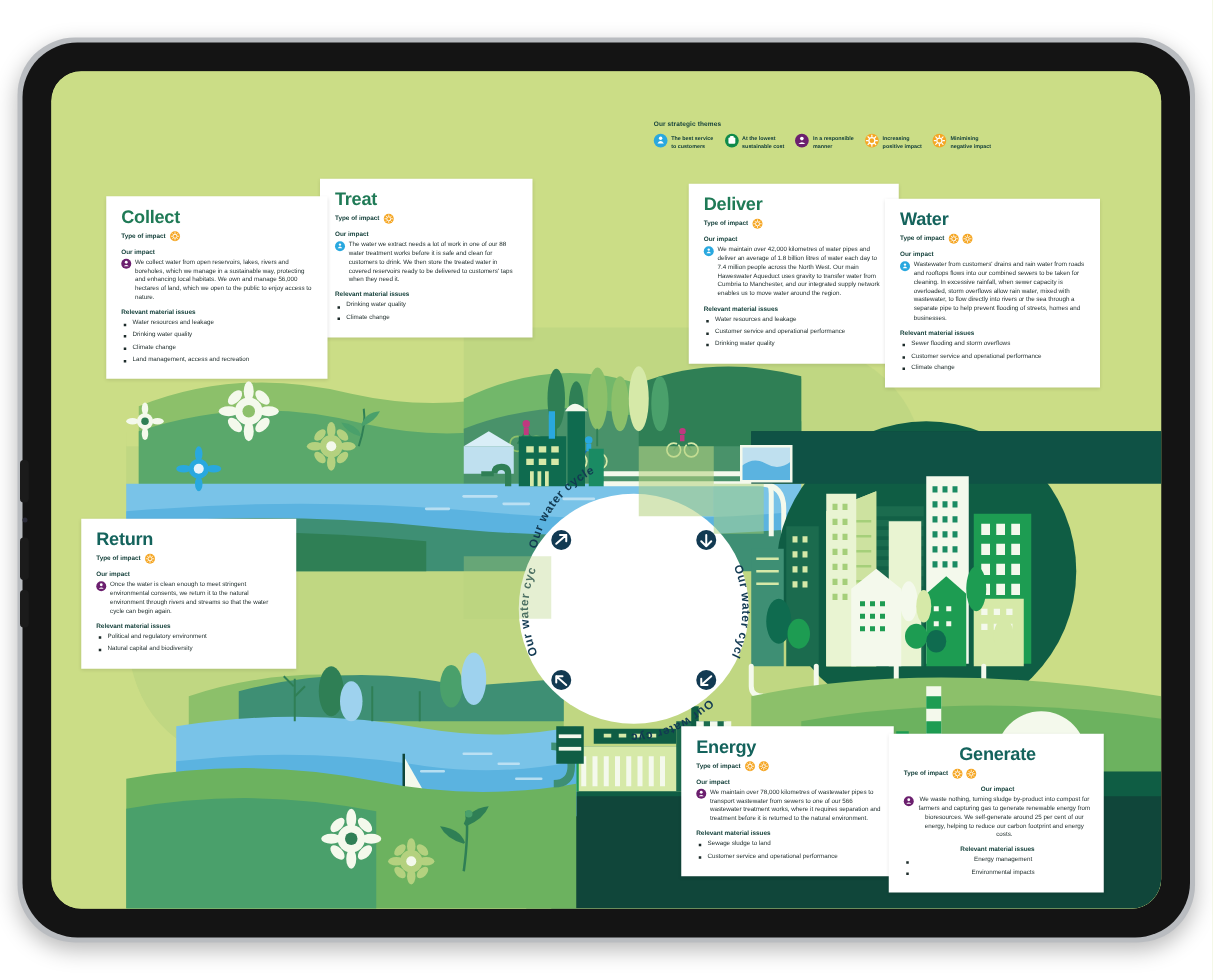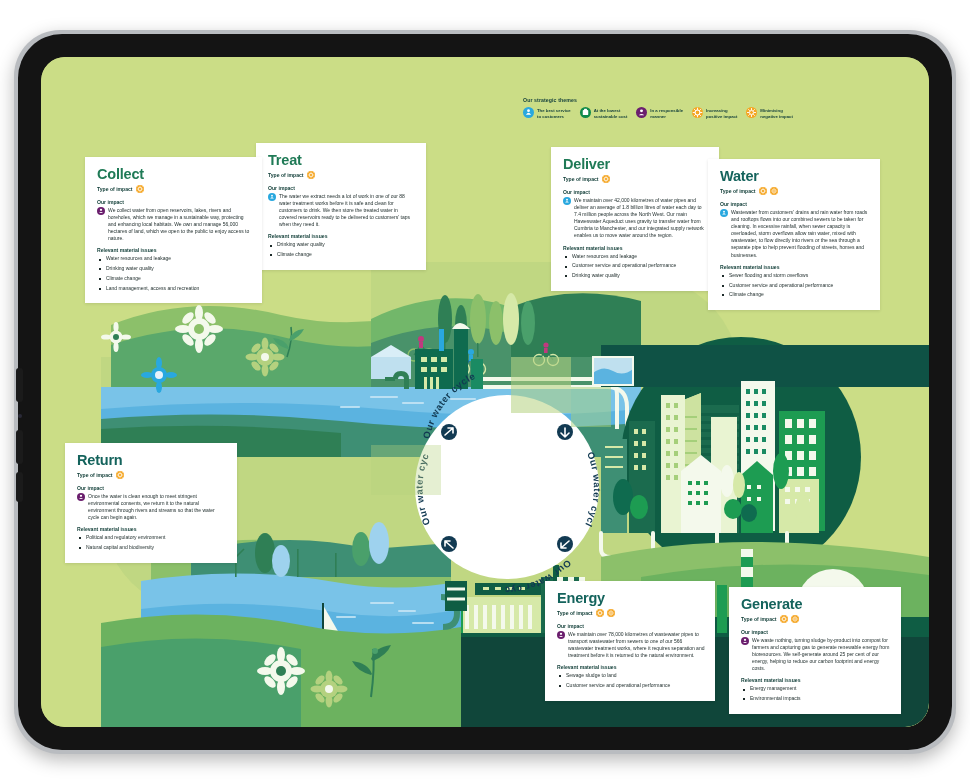--- a/index.html
+++ b/index.html
@@ -788,21 +788,21 @@
         <span class="impact-txt">Wastewater from customers' drains and rain water from roads and rooftops flows into our combined sewers to be taken for cleaning. In excessive rainfall, when sewer capacity is overloaded, storm overflows allow rain water, mixed with wastewater, to flow directly into rivers or the sea through a separate pipe to help prevent flooding of streets, homes and businesses.</span>
       </div>
       <div class="sec-lbl">Relevant material issues</div>
       <ul class="issues">
         <li>Sewer flooding and storm overflows</li>
         <li>Customer service and operational performance</li>
         <li>Climate change</li>
       </ul>
     </div>
 
-    <div class="card" style="left:24px;top:358px;width:150px;padding:10px 10px 9px 12px;margin-top:28px;">
+    <div class="card" style="left:24px;top:358px;width:150px;padding:10px 10px 9px 12px;">
       <div class="card-h teal">Return</div>
       <div class="subline">
         <span class="subline-lbl">Type of impact</span>
         <span class="pill" style="background:#f5a623">
           <svg class="gl" viewBox="0 0 12 12">
               <circle cx="6" cy="6" r="2.4" fill="none" stroke="#fff" stroke-width="1.1"></circle>
               <g stroke="#fff" stroke-width=".9" stroke-linecap="round">
                 <path d="M6 1.4 v1.4"></path>
                 <path d="M6 9.2 v1.4"></path>
                 <path d="M1.4 6 h1.4"></path>
@@ -877,21 +877,21 @@
         </span>
         <span class="impact-txt">We maintain over 78,000 kilometres of wastewater pipes to transport wastewater from sewers to one of our 566 wastewater treatment works, where it requires separation and treatment before it is returned to the natural environment.</span>
       </div>
       <div class="sec-lbl">Relevant material issues</div>
       <ul class="issues">
         <li>Sewage sludge to land</li>
         <li>Customer service and operational performance</li>
       </ul>
     </div>
 
-    <div class="card" style="left:688px;top:530px;width:150px;padding:10px 10px 9px 12px;">
+    <div class="card" style="left:670px;top:530px;width:150px;padding:10px 10px 9px 12px;text-align:center;">
       <div class="card-h teal">Generate</div>
       <div class="subline">
         <span class="subline-lbl">Type of impact</span>
         <span class="pill" style="background:#f5a623">
           <svg class="gl" viewBox="0 0 12 12">
               <circle cx="6" cy="6" r="2.4" fill="none" stroke="#fff" stroke-width="1.1"></circle>
               <g stroke="#fff" stroke-width=".9" stroke-linecap="round">
                 <path d="M6 1.4 v1.4"></path>
                 <path d="M6 9.2 v1.4"></path>
                 <path d="M1.4 6 h1.4"></path>

